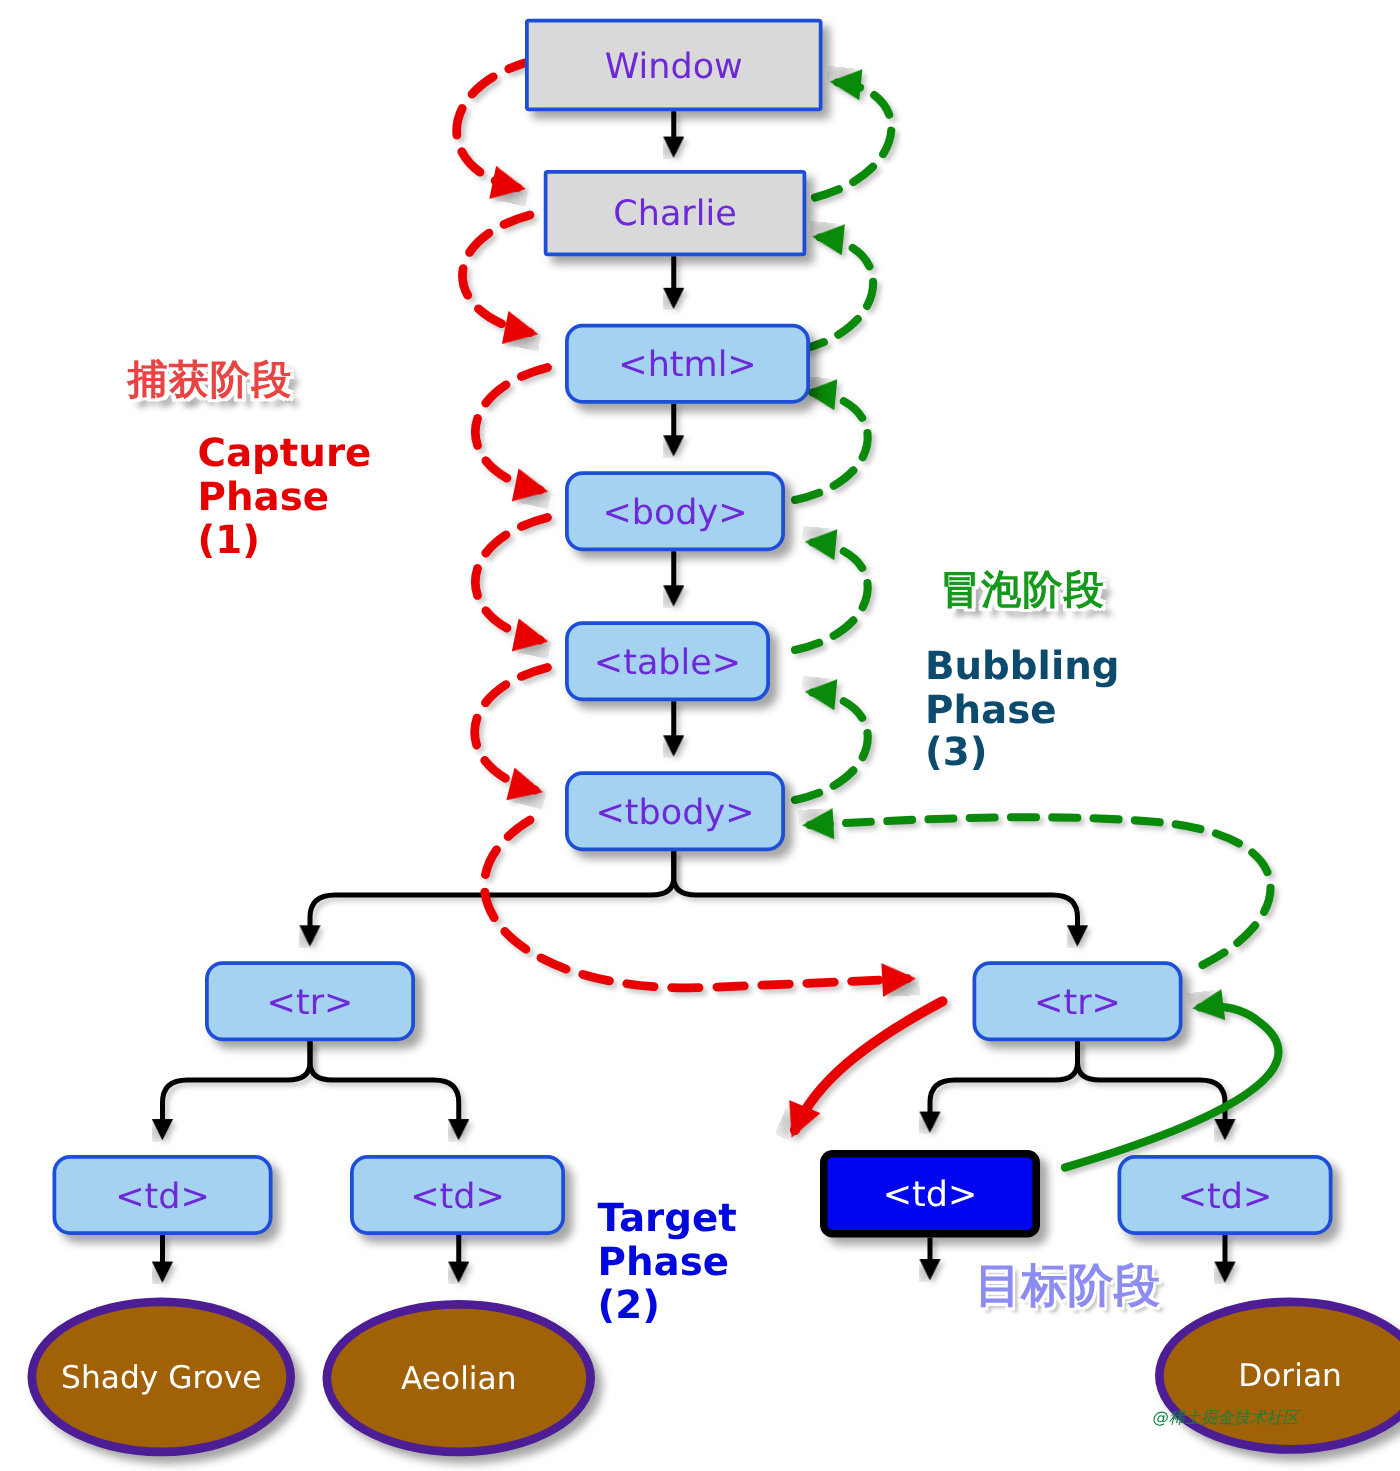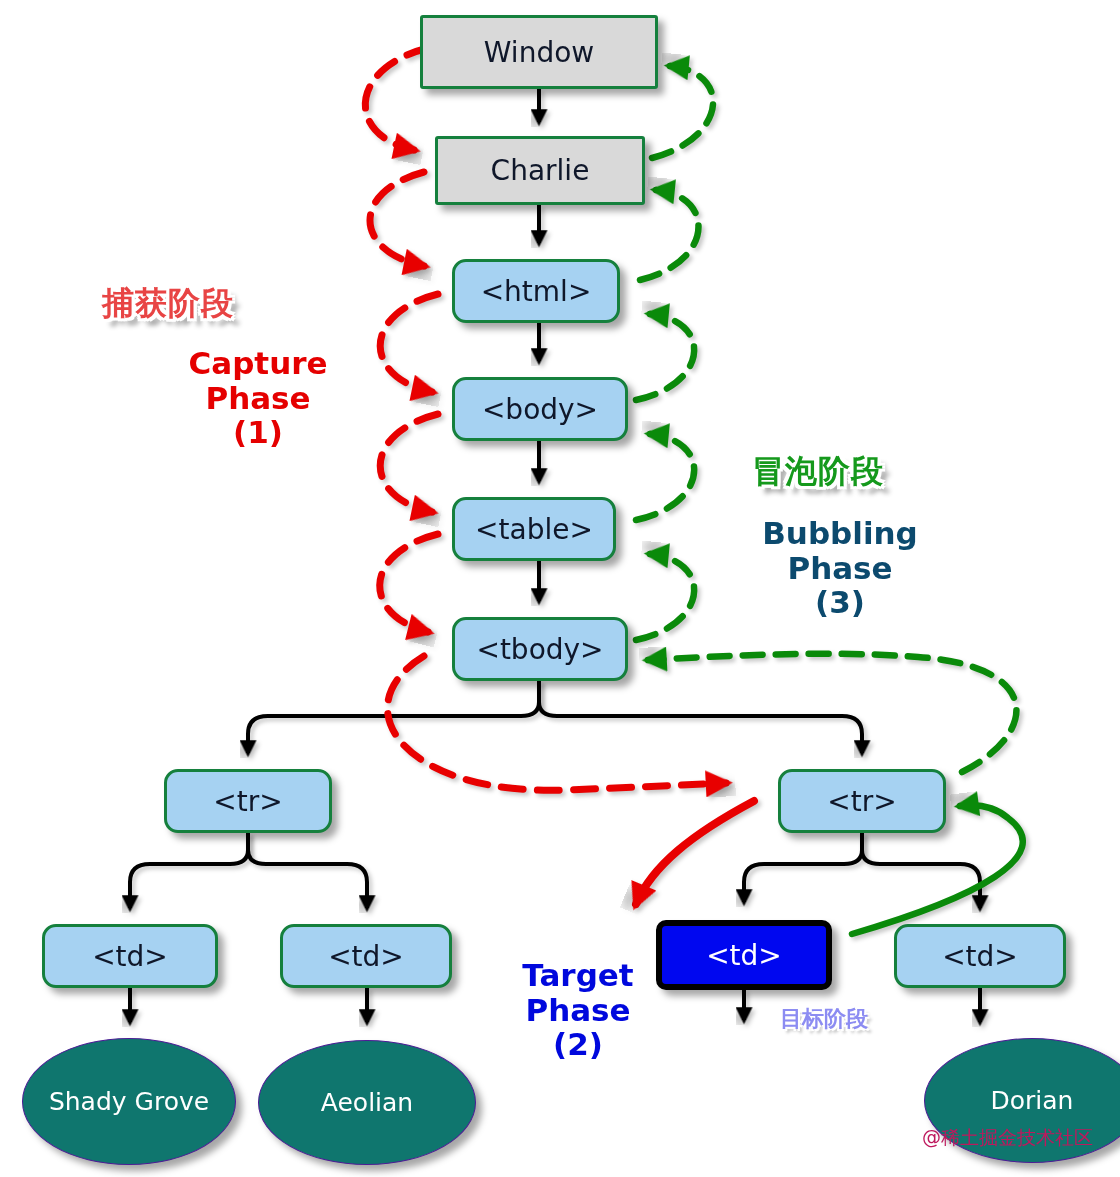--- a/index.html
+++ b/index.html
@@ -5,55 +5,55 @@
   html,body{margin:0;padding:0;background:#fff;}
   #stage{
     position:relative;width:1120px;height:1177px;background:#fff;overflow:hidden;
     font-family:"DejaVu Sans","Liberation Sans",sans-serif;
   }
   svg.arrows{position:absolute;left:0;top:0;width:1120px;height:1177px;pointer-events:none;}
   svg.arrows path{filter:drop-shadow(3px 3px 2px rgba(0,0,0,0.22));}
 
   .box{
     position:absolute;display:flex;align-items:center;justify-content:center;
-    border:3px solid #15803d;font-size:28px;color:#0f172a;
+    border:3px solid #1d4ed8;font-size:28px;color:#6d28d9;
     box-shadow:6px 6px 7px rgba(0,0,0,0.35);
     box-sizing:border-box;text-align:center;
   }
   .gray{background:#d9d9d9;border-radius:3px;}
   .blue{background:#a6d2f2;border-radius:14px;}
   .target-td{background:#0007f0;color:#fff;border:6px solid #000;border-radius:10px;font-weight:500;}
   .ellipse{
     position:absolute;display:flex;align-items:center;justify-content:center;
-    background:#0f766e;color:#fff;border:1px solid #4c1d95;border-radius:50%;
+    background:#a16207;color:#fff;border:7px solid #4c1d95;border-radius:50%;
     box-shadow:6px 6px 7px rgba(0,0,0,0.35);font-size:25px;text-align:center;
     box-sizing:border-box;padding:6px 14px;line-height:1.25;
   }
 
   .cn-big{
     position:absolute;font-size:32px;font-weight:bold;letter-spacing:1px;
     text-shadow:
       -3px -3px 0 #fff, 3px -3px 0 #fff, -3px 3px 0 #fff, 3px 3px 0 #fff,
       0 -3px 0 #fff, 0 3px 0 #fff, -3px 0 0 #fff, 3px 0 0 #fff,
       7px 7px 5px rgba(0,0,0,0.45);
   }
   .capture-cn{color:#e84444;}
   .bubble-cn{color:#15991c;}
 
   .phase-label{
-    position:absolute;font-weight:bold;font-size:31px;line-height:1.12;text-align:center;
+    position:absolute;font-weight:bold;font-size:31px;line-height:1.12;
   }
   .capture-en{color:#e50000;}
   .bubble-en{color:#0c4a6e;}
   .target-en{color:#0008dd;}
   .target-cn{
-    position:absolute;color:#8c8cf2;font-size:22px;font-weight:bold;
+    position:absolute;color:#8c8cf2;font-size:37px;font-weight:bold;
     text-shadow:-2px -2px 0 #fff,2px -2px 0 #fff,-2px 2px 0 #fff,2px 2px 0 #fff,4px 4px 3px rgba(0,0,0,0.25);
   }
-  .watermark{position:absolute;color:#be185d;font-size:19px;}
+  .watermark{position:absolute;color:#15803d;font-size:13px;font-style:italic;}
 </style>
 </head>
 <body>
 
 <div id="stage">
 
   <svg class="arrows" viewBox="0 0 1120 1177">
     <defs>
       <marker id="mb" viewBox="0 0 10 10" refX="7.5" refY="5" markerWidth="19" markerHeight="17" orient="auto" markerUnits="userSpaceOnUse">
         <path d="M0,0 L10,5 L0,10 z" fill="#000"></path>
@@ -106,21 +106,21 @@
       <path d="M 652 158 C 728 138, 732 72, 670 66" marker-end="url(#mg)"></path>
     </g>
   </svg>
 
   <div class="box gray" style="left:420px;top:15px;width:238px;height:74px;">
       <span>Window</span>
     </div>
   <div class="box gray" style="left:435px;top:136px;width:210px;height:69px;">
       <span>Charlie</span>
     </div>
-  <div class="box blue" style="left:452px;top:259px;width:168px;height:64px;">
+  <div class="box blue" style="left:452px;top:259px;width:196px;height:64px;">
       <span>&lt;html&gt;</span>
     </div>
   <div class="box blue" style="left:452px;top:377px;width:176px;height:64px;">
       <span>&lt;body&gt;</span>
     </div>
   <div class="box blue" style="left:452px;top:497px;width:164px;height:64px;">
       <span>&lt;table&gt;</span>
     </div>
   <div class="box blue" style="left:452px;top:617px;width:176px;height:64px;">
       <span>&lt;tbody&gt;</span>

